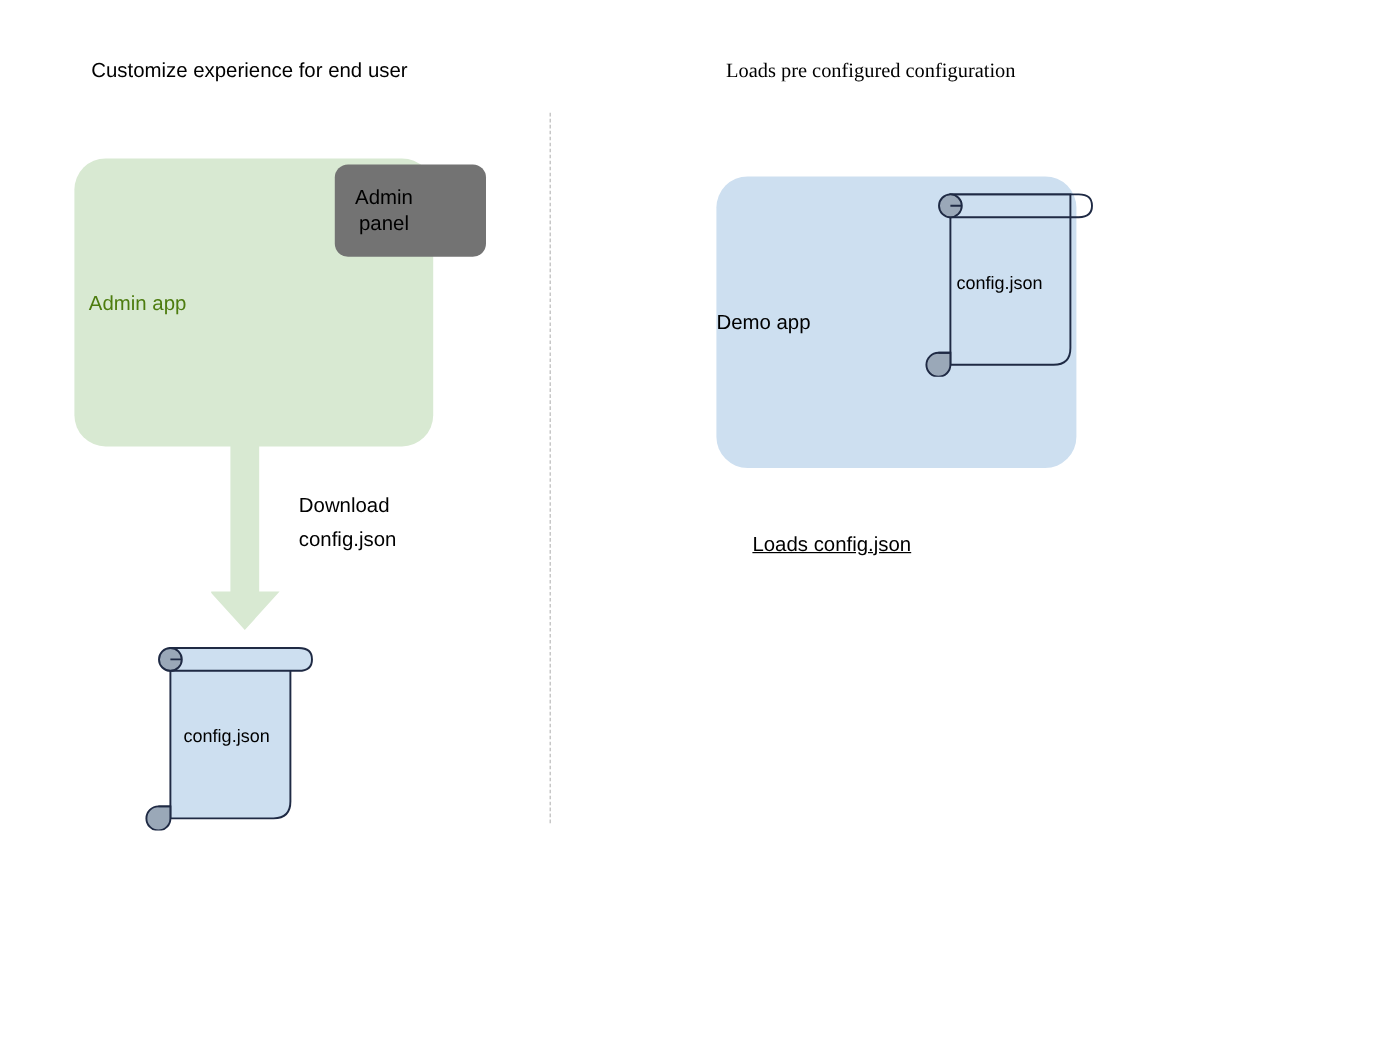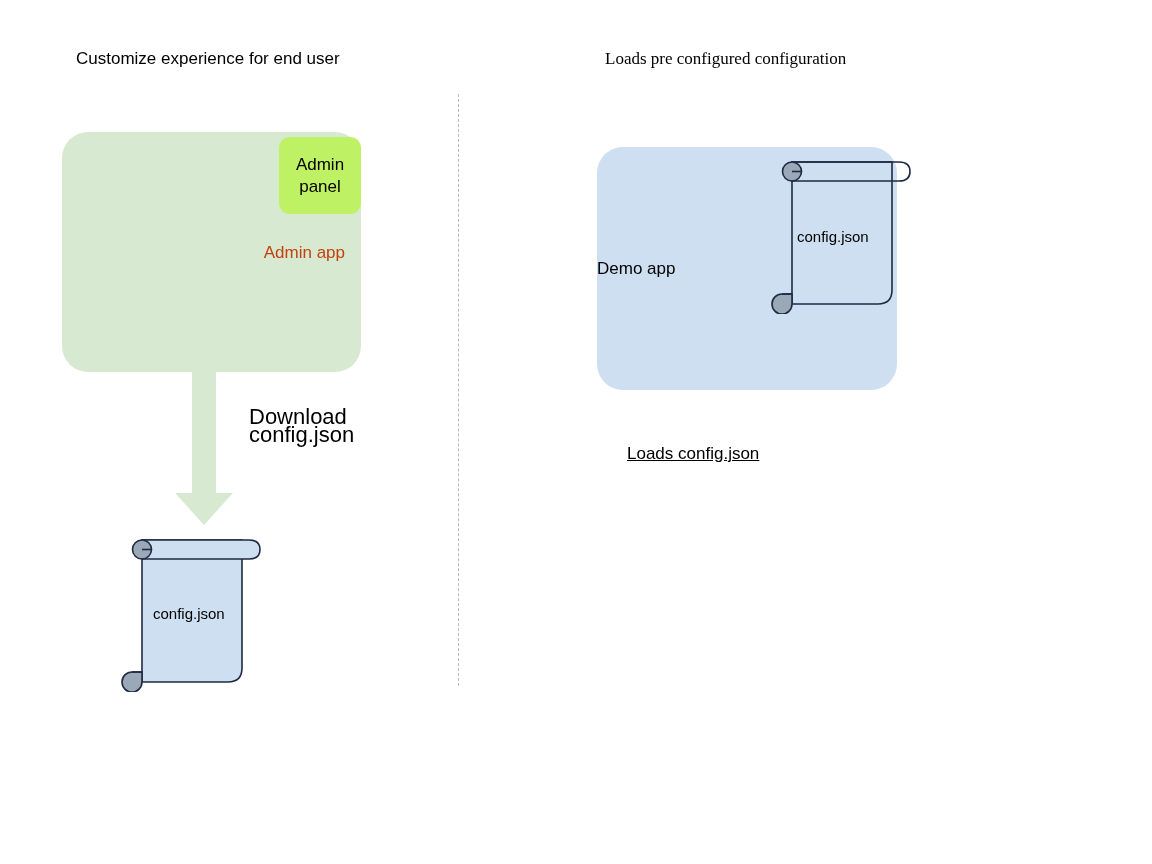--- a/index.html
+++ b/index.html
@@ -47,35 +47,36 @@
     position: absolute;
     left: 62px;
     top: 132px;
     width: 299px;
     height: 240px;
     background: #d8e9d2;
     border-radius: 26px;
   }
   .admin-app-label {
     position: absolute;
-    left: 46px;
+    left: 74px;
     top: 243px;
     width: 299px;
-    text-align: right;
+    text-align: left;
     font-size: 17px;
-    color: #c2410c;
+    color: #4d7c0f;
   }
   .admin-panel {
     position: absolute;
     left: 279px;
     top: 137px;
     width: 82px;
     height: 77px;
-    background: #bef264;
+    background: #737373;
     border-radius: 11px;
+    padding-left: 44px;
   }
   .admin-panel-label {
     position: absolute;
     left: 0; top: 0;
     width: 82px;
     height: 77px;
     display: flex;
     align-items: center;
     justify-content: center;
     text-align: center;
@@ -91,22 +92,22 @@
     left: 176px;
     top: 368px;
     width: 60px;
     height: 160px;
   }
 
   .arrow-label {
     position: absolute;
     left: 249px;
     top: 408px;
-    font-size: 22px;
-    line-height: 18px;
+    font-size: 17px;
+    line-height: 28px;
     white-space: pre-line;
   }
 
   
   .doc { position: absolute; }
   .doc-label {
     position: absolute;
     font-size: 15px;
     color: #000;
     white-space: pre;

